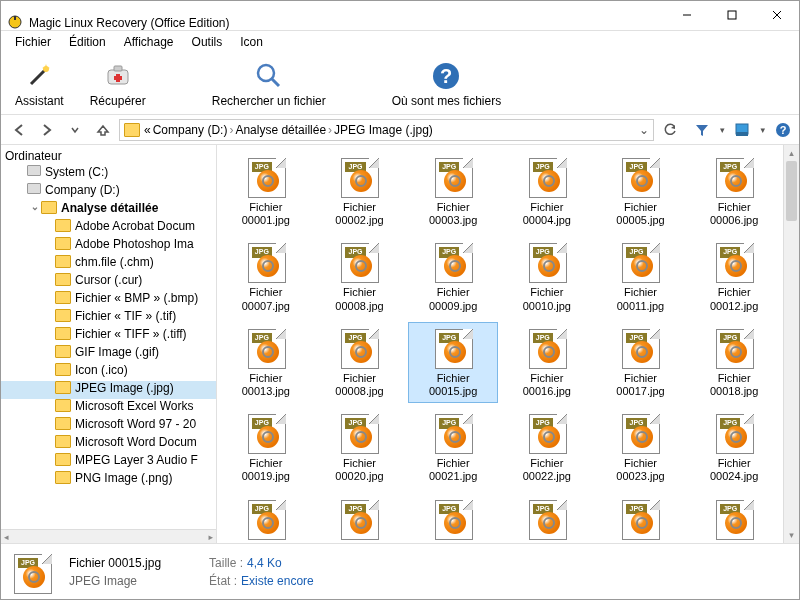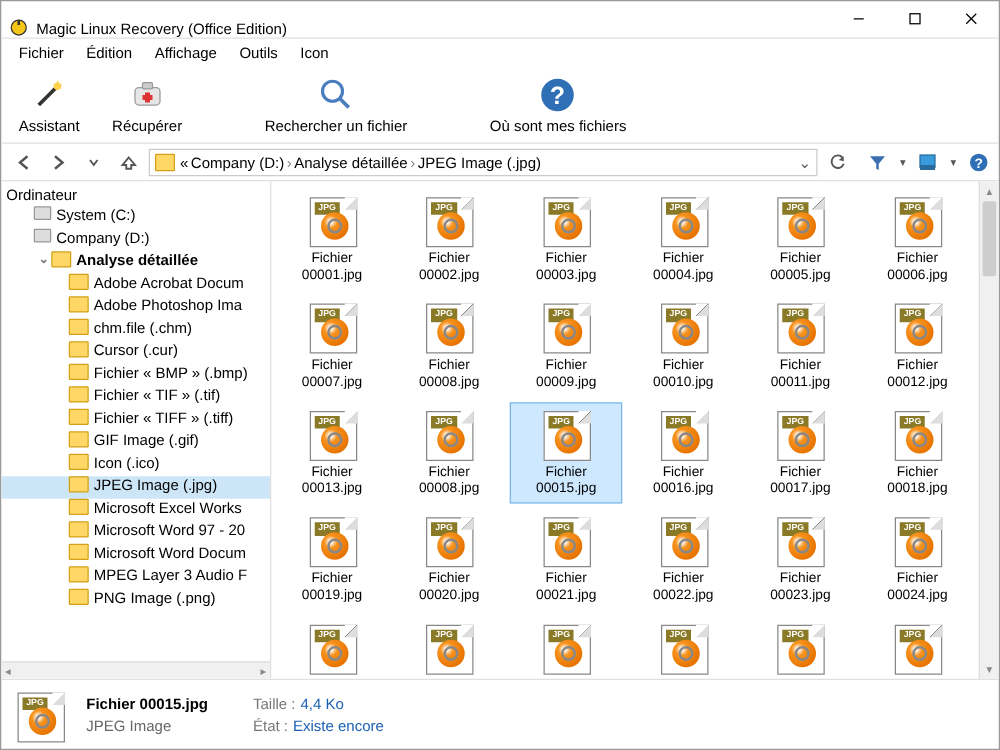--- a/index.html
+++ b/index.html
@@ -60,21 +60,21 @@
 .file-item .orb::after { content:""; width:8px; height:8px; border:2px solid #888; border-radius:50%;}
 .vscroll { width:16px; background:#f0f0f0; display:flex; flex-direction:column; border-left:1px solid #ddd;}
 .vscroll .arr { height:16px; display:flex; align-items:center; justify-content:center; font-size:9px; color:#888;}
 .vscroll .thumb-bar { flex:1; position:relative;}
 .vscroll .thumb-bar .th { position:absolute; left:2px; right:2px; top:0; height:60px; background:#cdcdcd; border-radius:2px;}
 
 
 .statusbar { height: 56px; border-top: 1px solid #e0e0e0; display: flex; align-items: center; padding: 6px 10px; gap: 16px; font-size: 12px; }
 .statusbar .sthumb { width: 42px; height: 42px; position: relative; }
 .statusbar .sinfo { display: flex; flex-direction: column; gap: 4px; }
-.statusbar .sprops { display: flex; flex-direction: column; gap: 4px; margin-left: 20px; color: #777; }
+.statusbar .sprops { display: flex; flex-direction: column; gap: 4px; margin-left: 32px; color: #777; }
 .statusbar .sprops .v { color: #1a5fb4; margin-left: 4px; }
 
 svg { overflow: visible; }
 </style>
 </head>
 <body>
 
 <div class="titlebar">
   <span class="app-icon">
     <svg width="16" height="16">
@@ -643,20 +643,20 @@
     <div class="file-item" style="padding:0">
         <div class="thumb">
           <div class="page"></div>
           <div class="fold"></div>
           <div class="badge">JPG</div>
           <div class="orb"></div>
         </div>
       </div>
   </div>
   <div class="sinfo">
-    <span style="font-weight:700">Fichier 00015.jpg</span>
+    <span style="font-weight:400">Fichier 00015.jpg</span>
     <span style="color:#666">JPEG Image</span>
   </div>
   <div class="sprops">
     <div><span>Taille :</span><span class="v">4,4 Ko</span></div>
     <div><span>État :</span><span class="v">Existe encore</span></div>
   </div>
 </div>
 
 </body></html>

